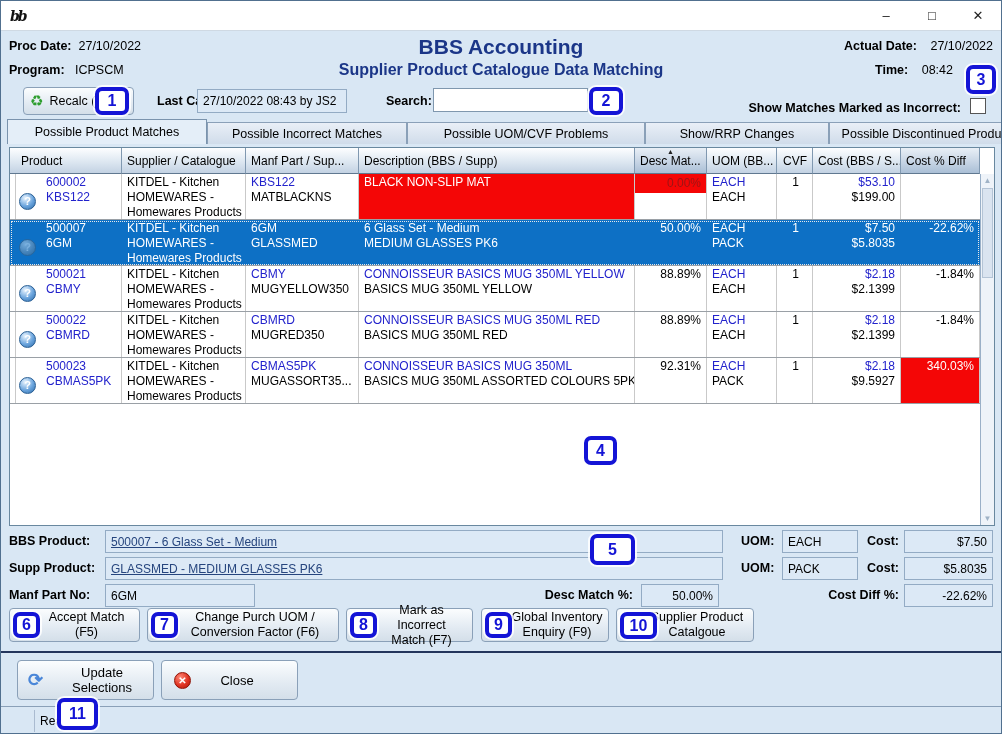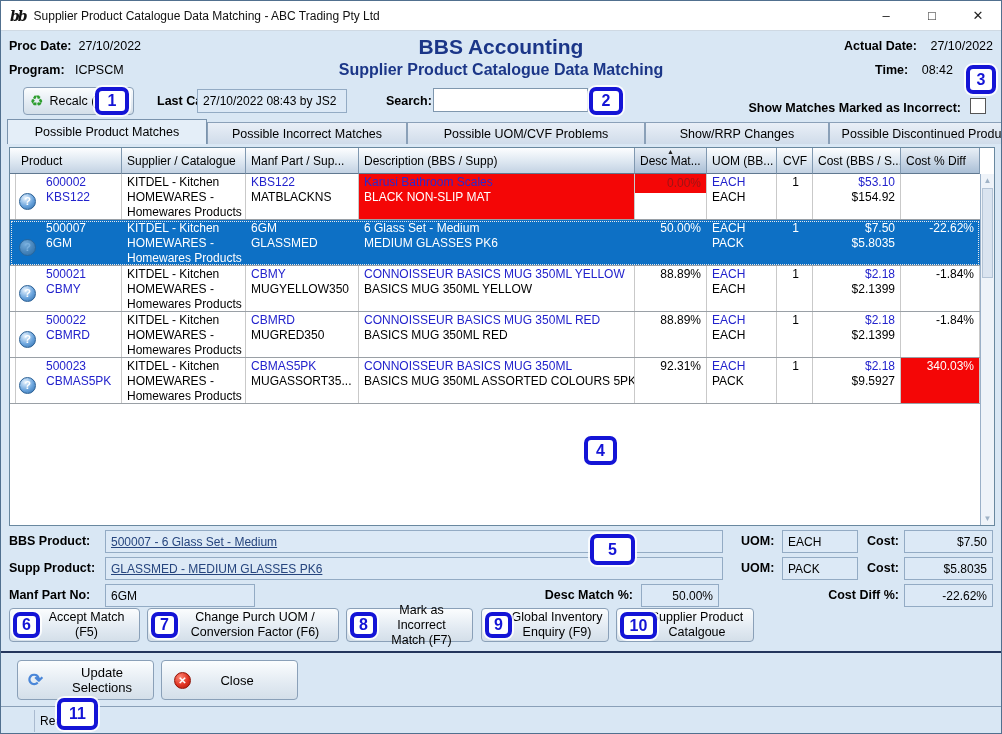--- a/index.html
+++ b/index.html
@@ -121,21 +121,20 @@
     justify-content:center; box-shadow:0 0 0 2px rgba(255,255,255,.85); z-index:50;
     font-family:"Liberation Sans",sans-serif; }
 </style>
 </head>
 <body>
 
 <div class="window" style="--sel: #0d70c5; --red: #f40606; --blue: #2222cc; --badge: #1414d6; --navy: #1b3688;">
 
   <div class="titlebar">
     <span class="app-icon">bb</span>
-    <span class="title-text">Supplier Product Catalogue Data Matching - ABC Trading Pty Ltd</span>
     <div class="win-controls">
       <div class="win-btn">–</div>
       <div class="win-btn">□</div>
       <div class="win-btn">✕</div>
     </div>
   </div>
 
   <div class="hdr-line" style="left:8px;top:38px;">
     <b>Proc Date:</b>&nbsp;
     <span>27/10/2022</span>
@@ -221,36 +220,35 @@
           <div class="cell">
             <span class="ln blk">KITDEL - Kitchen</span>
             <span class="ln blk">HOMEWARES -</span>
             <span class="ln blk">Homewares Products</span>
           </div>
           <div class="cell">
             <span class="ln blue">KBS122</span>
             <span class="ln blk">MATBLACKNS</span>
           </div>
           <div class="cell redbg">
-            <span class="ln blue">Karusi Bathroom Scales</span>
             <span class="ln wht">BLACK NON-SLIP MAT</span>
           </div>
           <div class="cell">
             <div class="band">0.00%</div>
           </div>
           <div class="cell">
             <span class="ln blue">EACH</span>
             <span class="ln blk">EACH</span>
           </div>
           <div class="cell">
             <span class="ln ctr blk">1</span>
           </div>
           <div class="cell" style="text-align: right;">
             <span class="ln blue rt">$53.10</span>
-            <span class="ln blk rt">$154.92</span>
+            <span class="ln blk rt">$199.00</span>
           </div>
         </div>
         <div class="trow sel" style="grid-template-columns: 6px 106px 124px 113px 276px 72px 70px 36px 88px 79px;">
           <div class="cell strip"></div>
           <div class="cell prod">
             <span class="qicon">?</span>
             <span class="ln blue">500007</span>
             <span class="ln blue">6GM</span>
           </div>
           <div class="cell">

